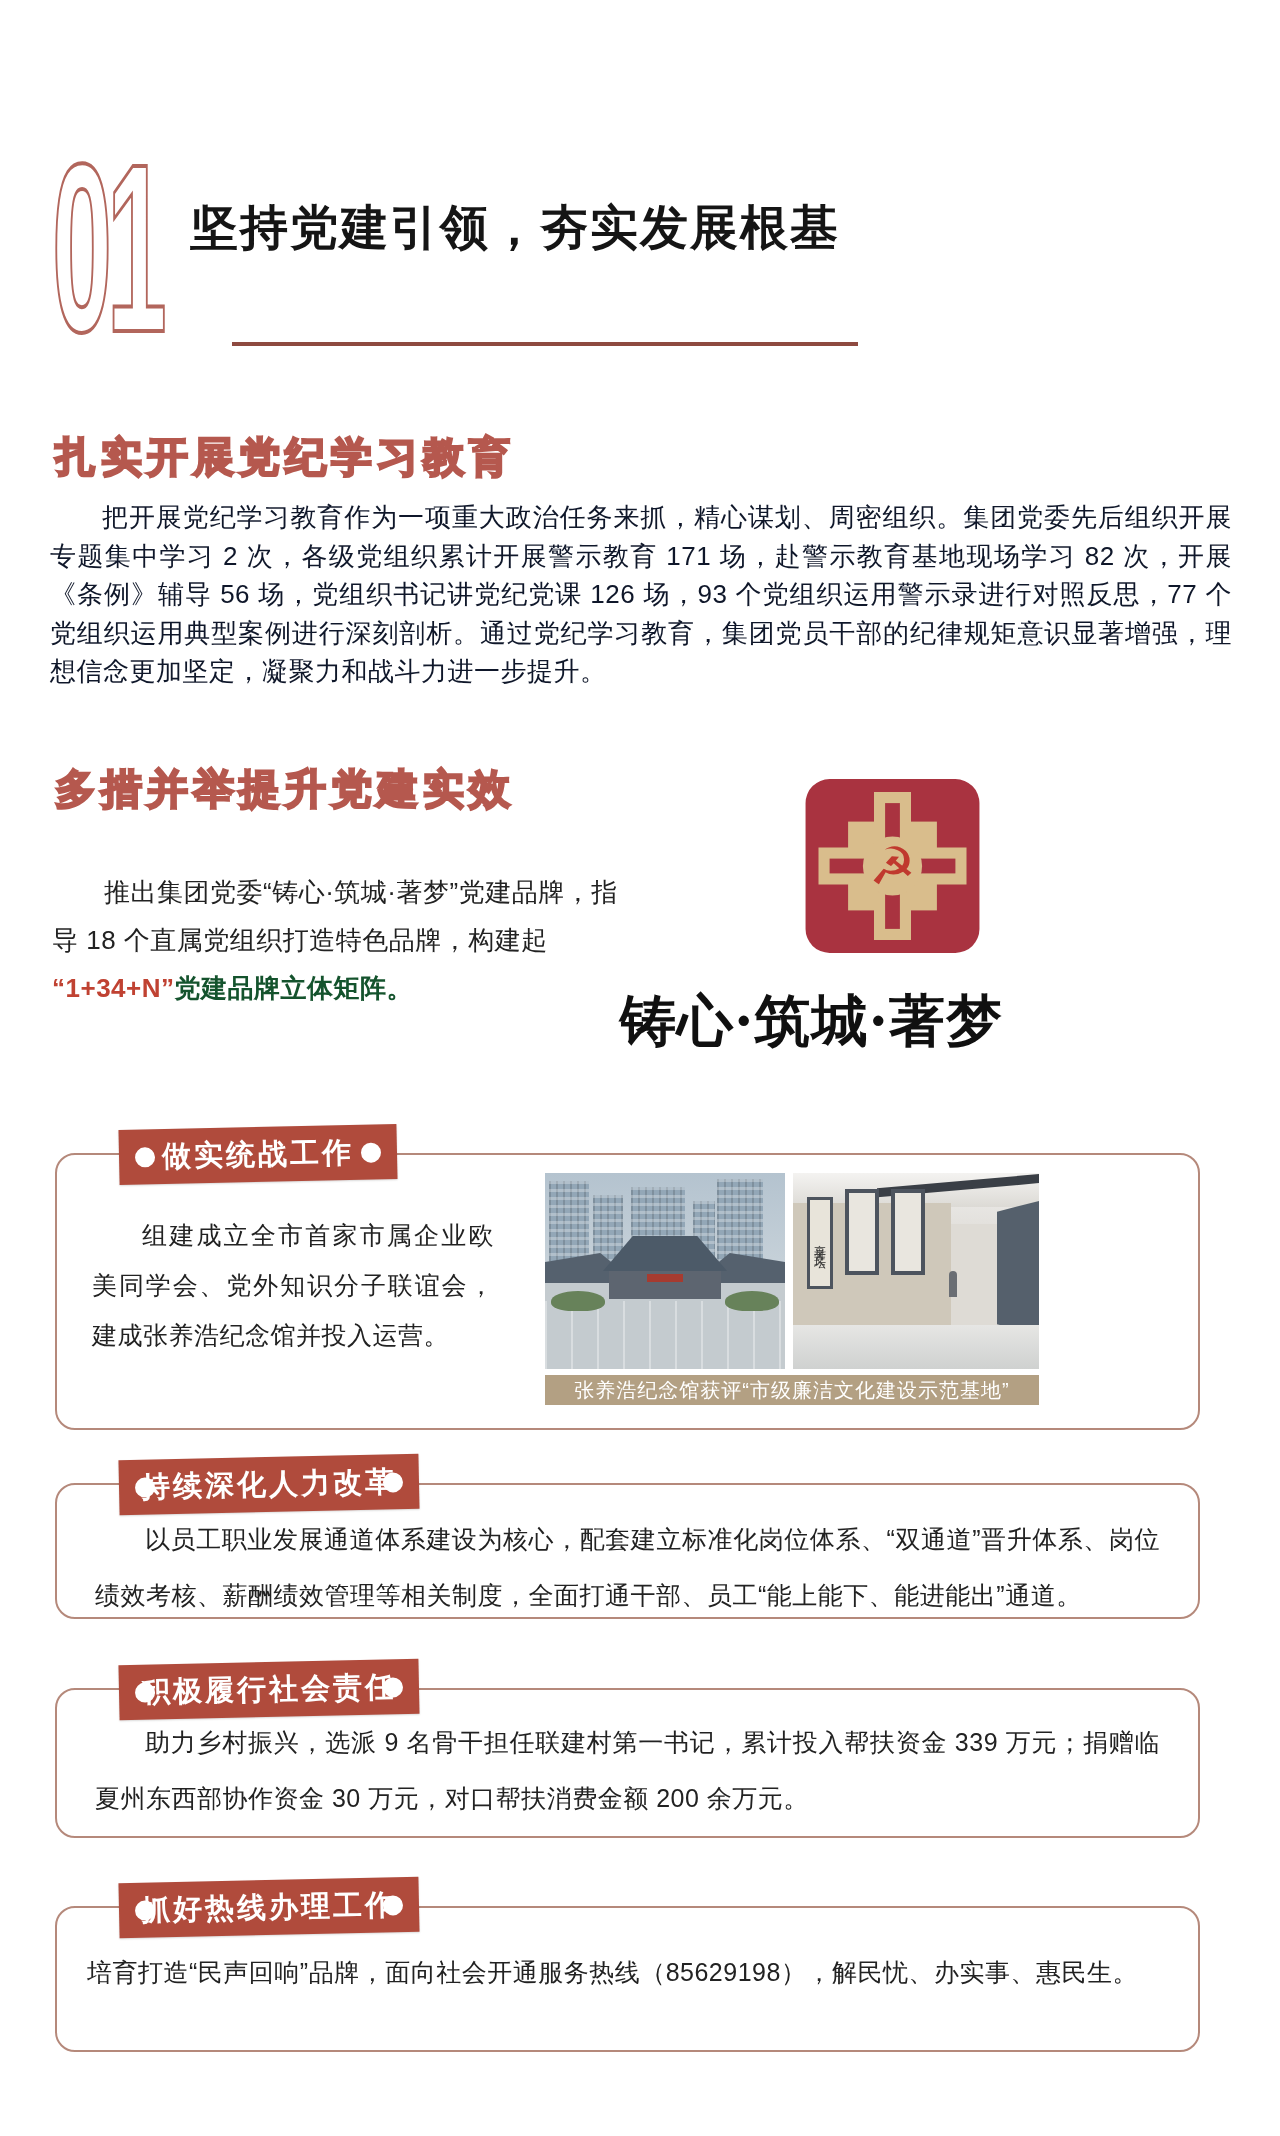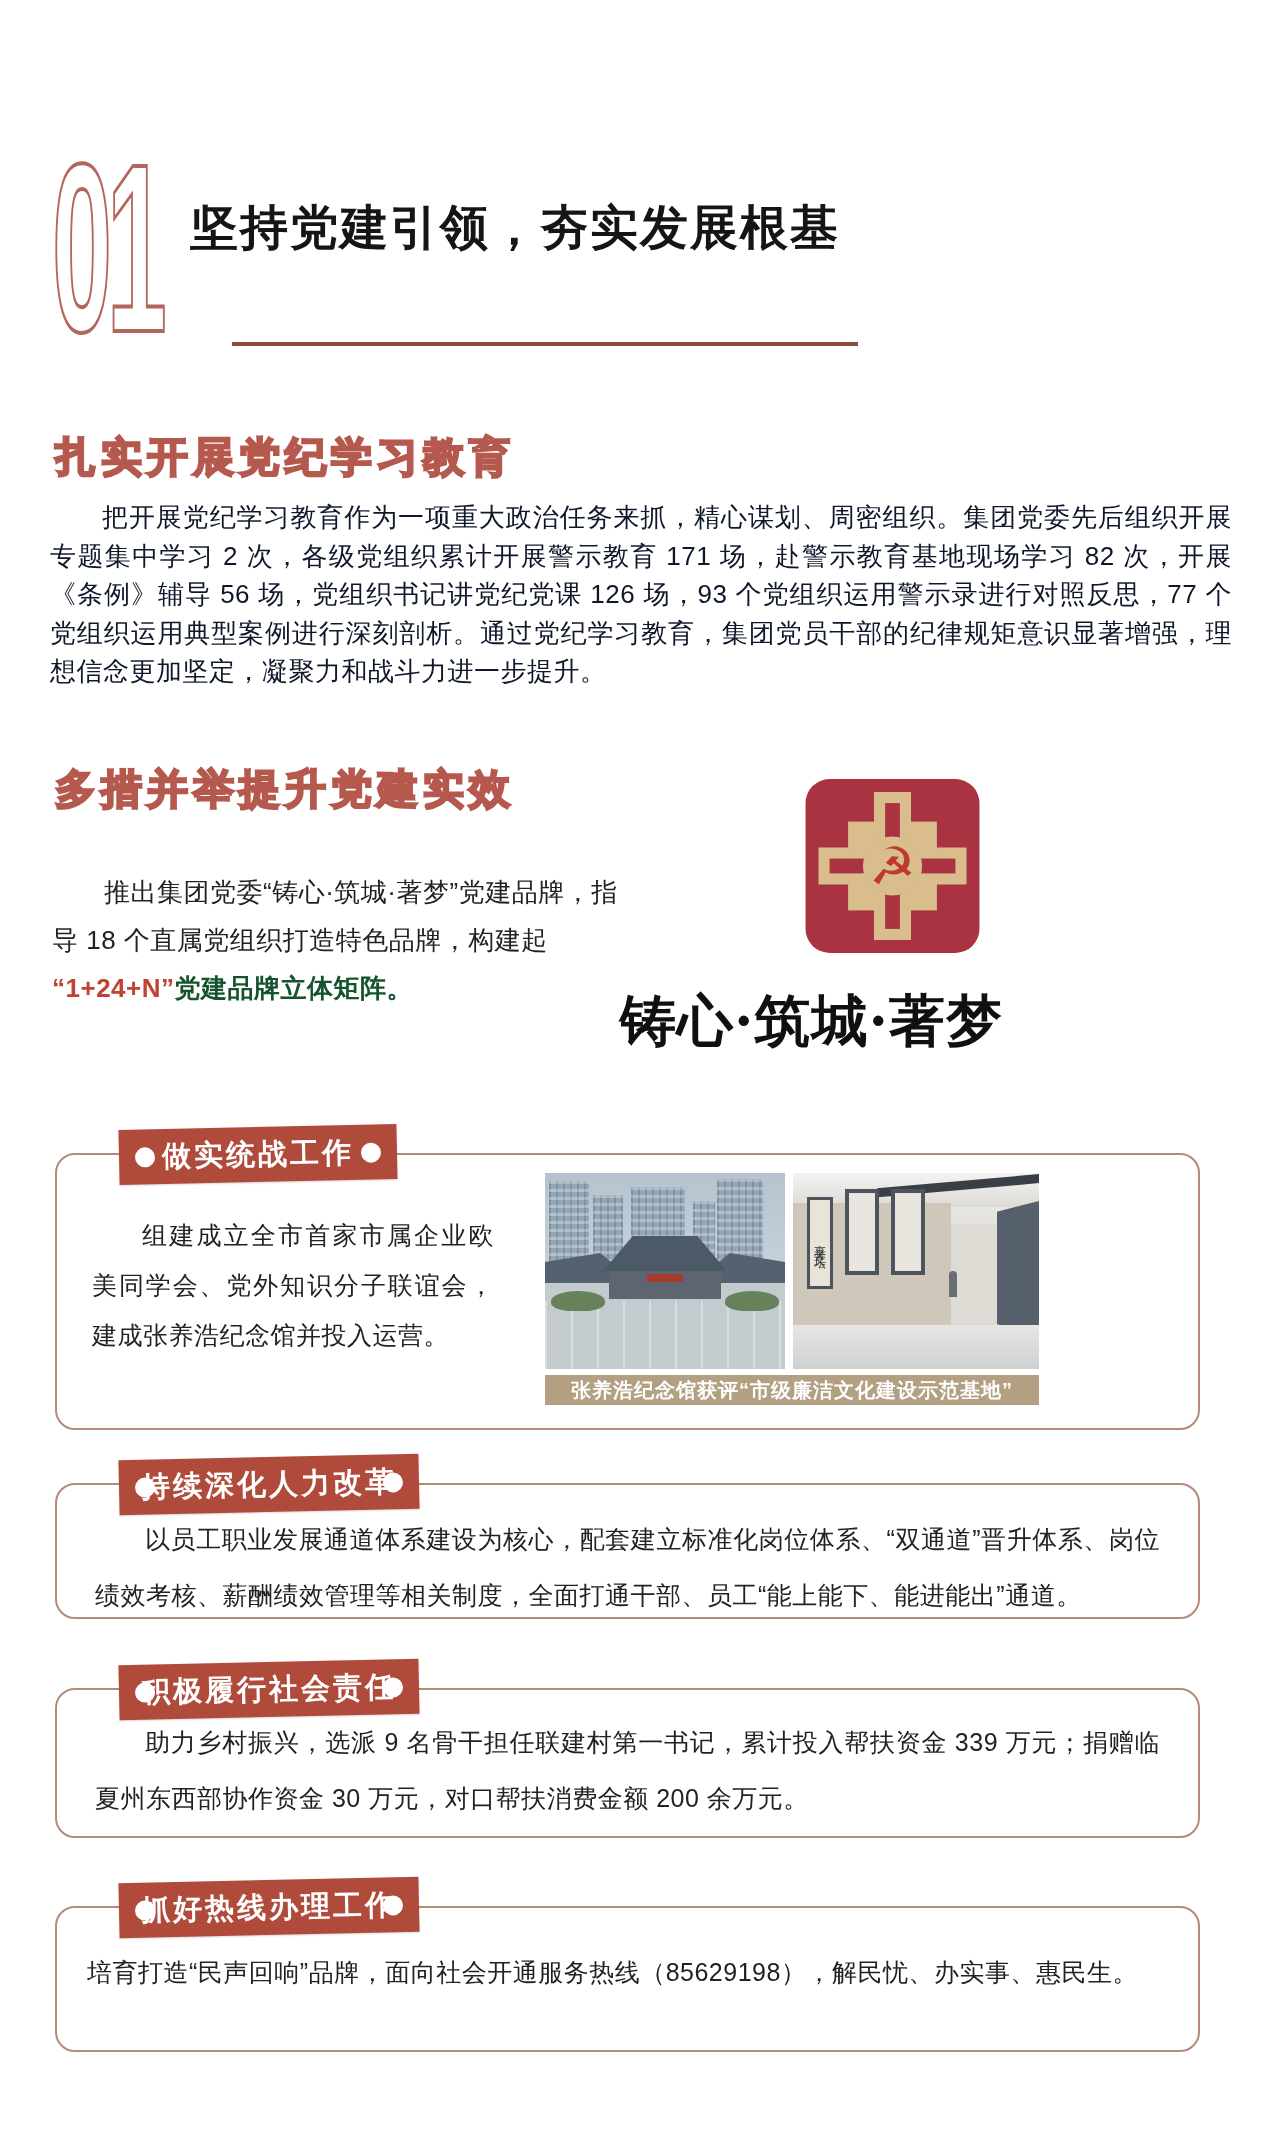--- a/index.html
+++ b/index.html
@@ -138,37 +138,37 @@
   .signV{left:14px;top:24px;width:26px;height:92px;background:#e8e4da;border:3px solid #4d545e;
     writing-mode:vertical-rl;font-size:12px;line-height:20px;color:#333;text-align:center;letter-spacing:4px;
     font-family:"DejaVu Serif","Liberation Serif",serif;}
   .doorR{right:0;top:28px;width:42px;height:134px;background:#55606c;clip-path:polygon(0 8%,100% 0,100% 100%,0 92%);}
   .floor{bottom:0;left:0;right:0;height:44px;background:linear-gradient(180deg,#e6e6e4,#cfd1d0);}
   .person{left:156px;top:98px;width:8px;height:26px;background:#6a6e74;border-radius:4px 4px 0 0;}
 
   .photo-caption {
     margin-top:6px; height:30px; line-height:30px;
     background:#b3a083; color:#ffffff; text-align:center;
-    font-size:20px; font-weight:700; letter-spacing:1px; white-space:nowrap;
+    font-size:20px; font-weight:400; letter-spacing:1px; white-space:nowrap;
   }
 </style>
 </head>
 <body>
 
 <div id="page">
 
   <div class="big-num">01</div>
   <h1 class="main-title">坚持党建引领，夯实发展根基</h1>
   <div class="title-underline"></div>
 
   <div id="heading-1" class="hollow-heading">扎实开展党纪学习教育</div>
   <p class="body-par">把开展党纪学习教育作为一项重大政治任务来抓，精心谋划、周密组织。集团党委先后组织开展专题集中学习 2 次，各级党组织累计开展警示教育 171 场，赴警示教育基地现场学习 82 次，开展《条例》辅导 56 场，党组织书记讲党纪党课 126 场，93 个党组织运用警示录进行对照反思，77 个党组织运用典型案例进行深刻剖析。通过党纪学习教育，集团党员干部的纪律规矩意识显著增强，理想信念更加坚定，凝聚力和战斗力进一步提升。</p>
 
   <div id="heading-2" class="hollow-heading">多措并举提升党建实效</div>
-  <p class="brand-par"><span>推出集团党委“铸心·筑城·著梦”党建品牌，指导 18 个直属党组织打造特色品牌，构建起</span><span class="hl">“1+24+N”</span><span class="tail">党建品牌立体矩阵。</span></p>
+  <p class="brand-par"><span>推出集团党委“铸心·筑城·著梦”党建品牌，指导 18 个直属党组织打造特色品牌，构建起</span><span class="hl">“1+34+N”</span><span class="tail">党建品牌立体矩阵。</span></p>
 
   <div class="logo-wrap">
     <svg width="185" height="196" viewBox="0 0 100 100">
       <rect x="3" y="3" width="94" height="94" rx="13" fill="#a93340"></rect>
       <g fill="#d9bd8c">
         <rect x="40" y="10" width="20" height="80"></rect>
         <rect x="10" y="40" width="80" height="20"></rect>
         <rect x="26" y="26" width="18" height="18"></rect>
         <rect x="56" y="26" width="18" height="18"></rect>
         <rect x="26" y="56" width="18" height="18"></rect>

